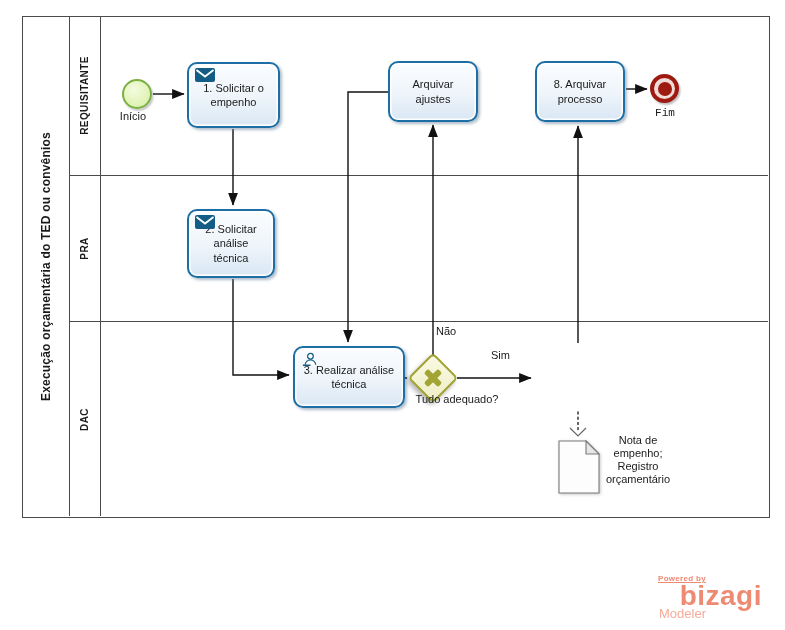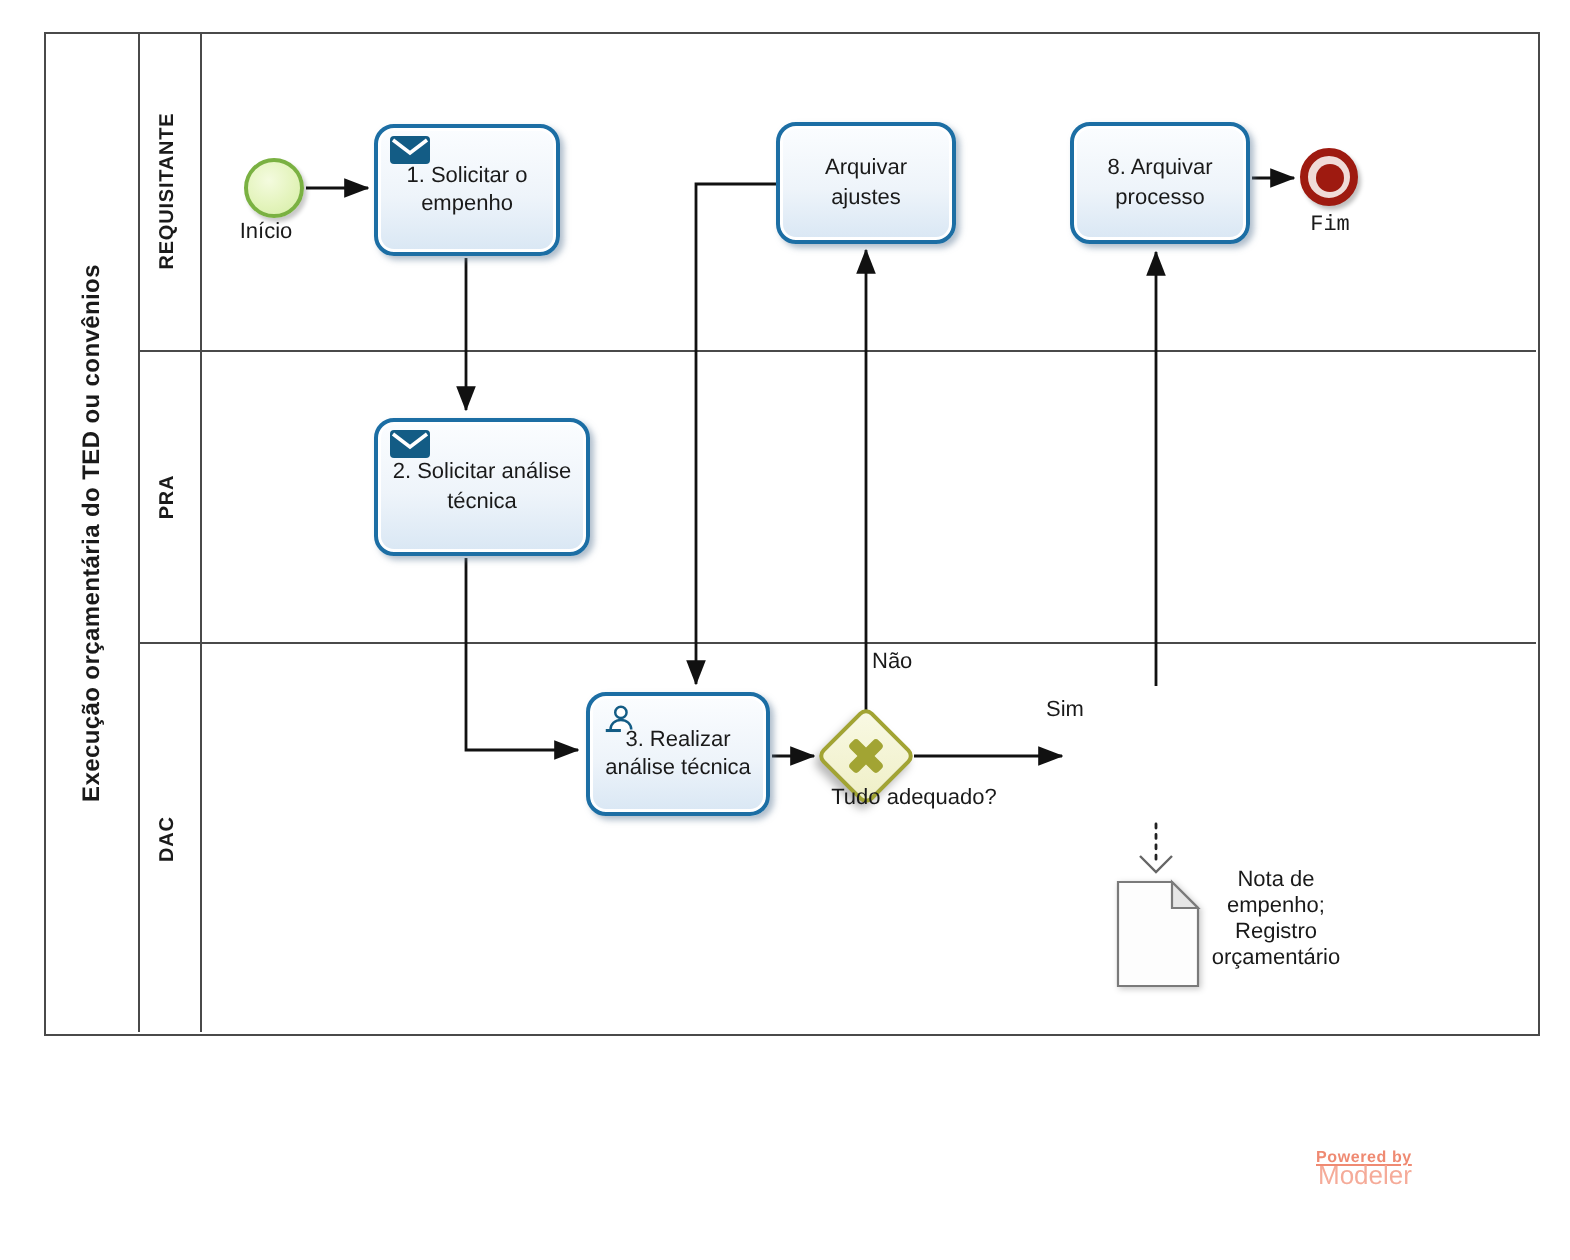--- a/index.html
+++ b/index.html
@@ -96,31 +96,31 @@
   <div class="task" style="left:187px;top:62px;width:93px;height:66px;">
     <span class="ticon">
       <svg width="20" height="14" viewBox="0 0 20 14">
           <rect x="0" y="0" width="20" height="14" rx="2" fill="#135c85"></rect>
           <polyline points="1.5,2 10,8.5 18.5,2" stroke="#fff" stroke-width="1.8" fill="none"></polyline>
         </svg>
     </span>
     <span>1. Solicitar o empenho</span>
   </div>
 
-  <div class="task" style="left:187px;top:209px;width:108px;height:69px;">
+  <div class="task" style="left:187px;top:209px;width:88px;height:69px;">
     <span class="ticon">
       <svg width="20" height="14" viewBox="0 0 20 14">
           <rect x="0" y="0" width="20" height="14" rx="2" fill="#135c85"></rect>
           <polyline points="1.5,2 10,8.5 18.5,2" stroke="#fff" stroke-width="1.8" fill="none"></polyline>
         </svg>
     </span>
     <span>2. Solicitar análise técnica</span>
   </div>
 
-  <div class="task" style="left:293px;top:346px;width:92px;height:62px;">
+  <div class="task" style="left:293px;top:346px;width:112px;height:62px;">
     <span class="ticon">
       <svg width="17" height="15" viewBox="0 0 18 15">
           <circle cx="10" cy="4" r="3" fill="#fff" stroke="#135c85" stroke-width="1.3"></circle>
           <path d="M4.5,13 a5.5,5 0 0 1 11,0" fill="#fff" stroke="#135c85" stroke-width="1.3"></path>
           <path d="M2,13.6 h8" stroke="#135c85" stroke-width="1.6" fill="none"></path>
         </svg>
     </span>
     <span>3. Realizar análise técnica</span>
   </div>
 
@@ -134,27 +134,28 @@
   </div>
 
   <div class="gateway-wrap" style="left:414.5px;top:359.5px;">
     <div class="gateway">
       <div class="gw-bar h"></div>
       <div class="gw-bar v"></div>
     </div>
   </div>
   <div class="lbl center" style="left:383px;top:393px;width:100px;margin-left:24px;">Tudo adequado?</div>
   <div class="lbl" style="left:436px;top:325px;">Não</div>
-  <div class="lbl" style="left:491px;top:349px;margin-left:32px;">Sim</div>
+  <div class="lbl" style="left:491px;top:349px;">Sim</div>
 
   <div class="end-event" style="left:650px;top:74px;">
     <div class="end-dot"></div>
   </div>
   <div class="lbl center" style="left:635px;top:107px;width:60px;font-family:Liberation Mono, monospace;">Fim</div>
 
   <div class="doc-label" style="left:600px;top:434px;width:76px;">Nota de empenho; Registro orçamentário</div>
 
   <div class="logo">
     <div class="powered">Powered by</div>
+    <div class="bizagi">bizagi</div>
     <div class="modeler">Modeler</div>
   </div>
 
 </div>
 
 </body></html>

